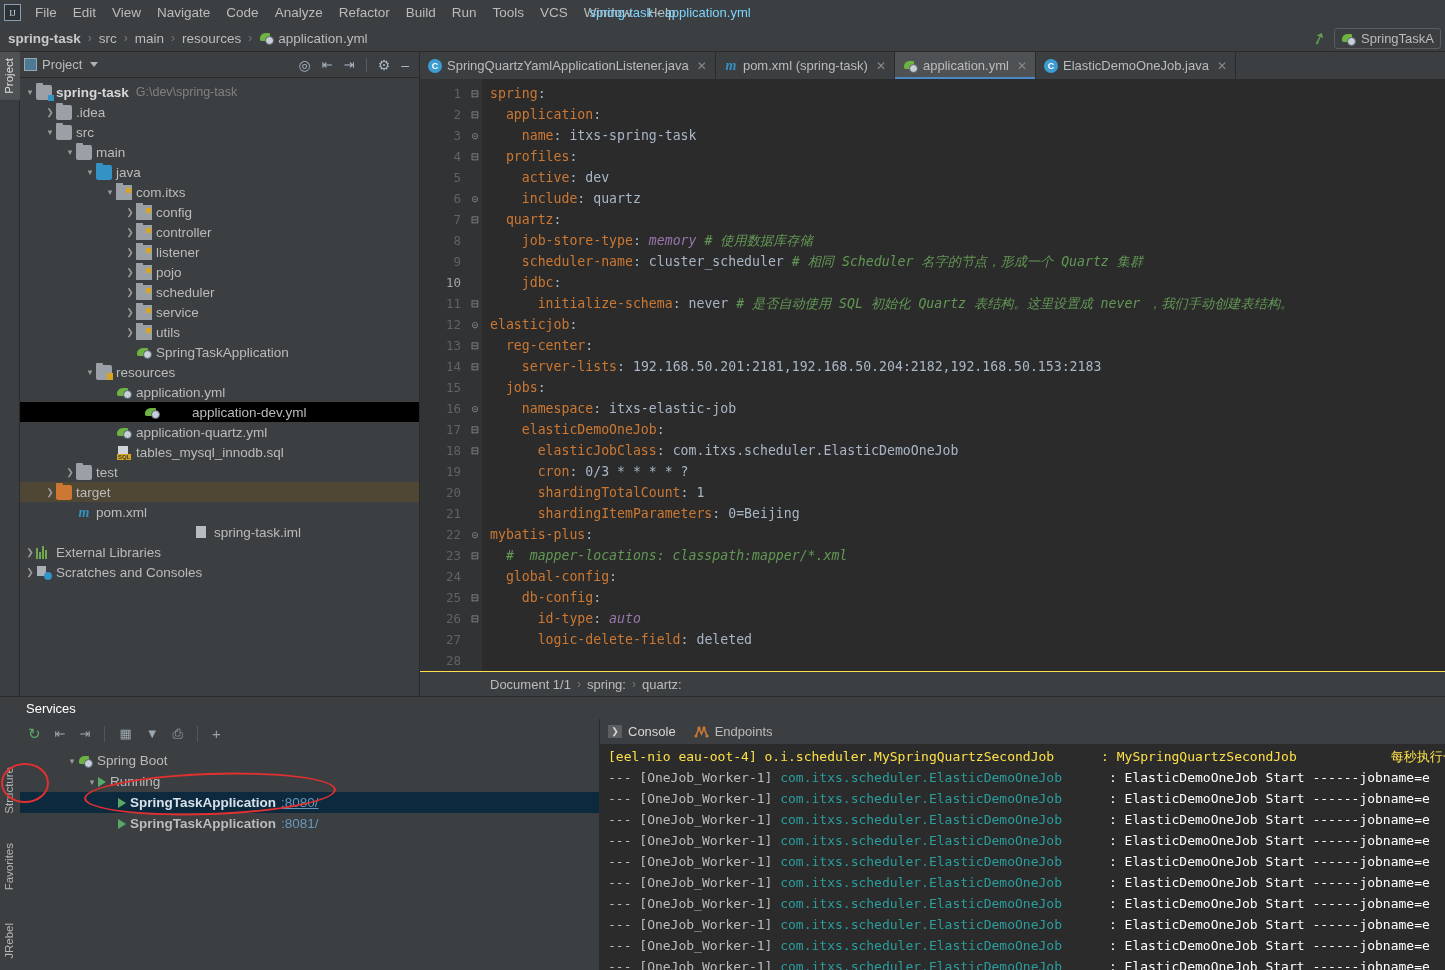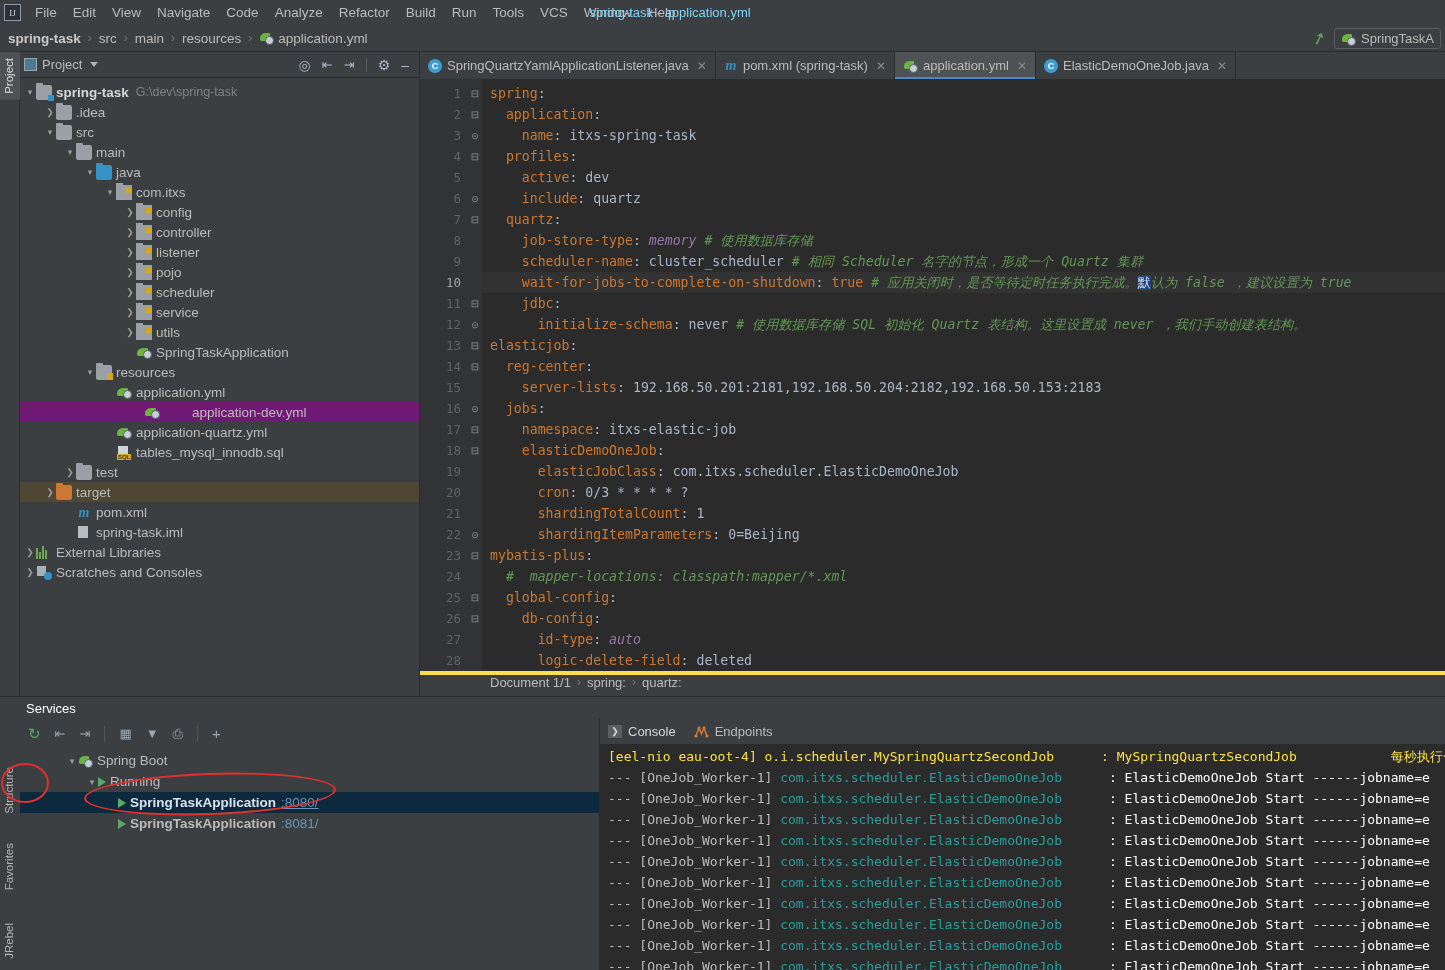--- a/index.html
+++ b/index.html
@@ -45,21 +45,21 @@
     border-bottom:1px solid #2b2b2b; }
   .panel-title{ display:flex; align-items:center; gap:5px; font-size:13px; color:#bbb;}
   .sq-icon{ width:13px;height:13px;border:1.5px solid #9aa7b0;background:#4c7a95;}
   .caret-dn{ width:0;height:0;border-left:4px solid transparent;border-right:4px solid transparent;
     border-top:5px solid #b0b0b0; margin-left:3px;}
   .panel-head-actions{ margin-left:auto; display:flex; align-items:center; gap:11px;
     padding-right:6px; color:#a9b7c6;}
   .tree{ flex:1; overflow:hidden; padding-top:4px; font-size:13.5px;}
   .trow{ height:20px; display:flex; align-items:center; white-space:nowrap;
     padding-left:4px; }
-  .trow.sel{ background:#701a75;gap:28px; }
+  .trow.sel{ background:#000000;gap:28px; }
   .trow.target{ background:#4f4634; }
   .arrow{ width:12px; text-align:center; color:#9a9a9a; font-size:9px; flex:none;}
   .arrow.none{ visibility:hidden;}
   .ico{ width:16px;height:15px; margin-right:4px; flex:none; display:inline-block;
     position:relative;}
   .fld{ background:#9aa0a6; border-radius:1px 2px 2px 2px;}
   .fld::before{content:"";position:absolute;left:0;top:-2px;width:7px;height:3px;
     background:#9aa0a6;border-radius:1px;}
   .fld.blue{ background:#3592c4;}
   .fld.blue::before{ background:#3592c4;}
@@ -121,22 +121,22 @@
   .code{ flex:1; padding-top:4px; font-family:"DejaVu Sans Mono", monospace;
     font-size:13.2px; overflow:hidden; position:relative;}
   .cl{ height:21px; line-height:21px; white-space:pre; padding-left:8px;}
   .cl.cur{ background:#323232; }
   .k{ color:#cc7832; }      
   .v{ color:#a9b6c6; }      
   .cm{ color:#629755; font-style:italic; }
   .en{ color:#9876aa; font-style:italic; }
   .sel{ background:#214283; color:#d8e0ea;}
   .bool{ color:#cc7832;}
-  .status-editor{ height:25px; background:#3c3f41; display:flex; align-items:flex-start;
-    padding-left:70px; font-size:13px; color:#bbb; border-top:4px solid #fde047; flex:none;}
+  .status-editor{ height:25px; background:#3c3f41; display:flex; align-items:center;
+    padding-left:70px; font-size:13px; color:#bbb; border-top:1px solid #fde047; flex:none;}
   .status-editor .crumb-sep{ margin:0 6px;}
 
   
   .services{ height:301px; background:#3c3f41; display:flex; flex-direction:column;
     border-top:1px solid #2b2b2b; position:relative;}
   .svc-title{ height:22px; display:flex; align-items:center; padding-left:26px;
     font-size:13px; color:#ffffff;}
   .svc-body{ flex:1; display:flex; min-height:0;}
   .svc-vstrip{ width:20px; background:#3c3f41; flex:none; position:relative;}
   .svc-left{ width:580px; display:flex; flex-direction:column; flex:none;
@@ -364,21 +364,21 @@
         <div class="trow target" style="padding-left: 24px;">
           <span class="arrow">❯</span>
           <span class="ico fld orange"></span>
           <span class="tlabel">target</span>
         </div>
         <div class="trow" style="padding-left: 44px;">
           <span class="arrow none"></span>
           <span class="ico m-ico">m</span>
           <span class="tlabel">pom.xml</span>
         </div>
-        <div class="trow" style="padding-left: 44px;">
+        <div class="trow" style="padding-left: 44px; justify-content: center;">
           <span class="arrow none"></span>
           <span class="ico iml-ico"></span>
           <span class="tlabel">spring-task.iml</span>
         </div>
         <div class="trow" style="padding-left: 4px;">
           <span class="arrow">❯</span>
           <span class="ico lib-ico">
             <i style="height:11px"></i>
             <i style="height:7px"></i>
             <i style="height:13px"></i>
@@ -481,23 +481,22 @@
       <div class="code" id="code">
           <div class="cl"><span class="k">spring</span><span class="v">:</span></div>
           <div class="cl"><span class="k">  application</span><span class="v">:</span></div>
           <div class="cl"><span class="k">    name</span><span class="v">: </span><span class="v">itxs-spring-task</span></div>
           <div class="cl"><span class="k">  profiles</span><span class="v">:</span></div>
           <div class="cl"><span class="k">    active</span><span class="v">: </span><span class="v">dev</span></div>
           <div class="cl"><span class="k">    include</span><span class="v">: </span><span class="v">quartz</span></div>
           <div class="cl"><span class="k">  quartz</span><span class="v">:</span></div>
           <div class="cl"><span class="k">    job-store-type</span><span class="v">: </span><span class="en">memory</span><span class="v"> </span><span class="cm"># 使用数据库存储</span></div>
           <div class="cl"><span class="k">    scheduler-name</span><span class="v">: </span><span class="v">cluster_scheduler</span><span class="v"> </span><span class="cm"># 相同 Scheduler 名字的节点，形成一个 Quartz 集群</span></div>
-          <div class="cl cur"><span class="k">    wait-for-jobs-to-complete-on-shutdown</span><span class="v">: </span><span class="bool">true</span><span class="v"> </span><span class="cm"># 应用关闭时，是否等待定时任务执行完成。</span><span class="sel">默</span><span class="cm">认为 false ，建议设置为 true</span></div>
           <div class="cl"><span class="k">    jdbc</span><span class="v">:</span></div>
-          <div class="cl"><span class="k">      initialize-schema</span><span class="v">: </span><span class="v">never</span><span class="v"> </span><span class="cm"># 使用数据库存储 SQL 初始化 Quartz 表结构。这里设置成 never ，我们手动创建表结构。</span></div>
+          <div class="cl"><span class="k">      initialize-schema</span><span class="v">: </span><span class="v">never</span><span class="v"> </span><span class="cm"># 是否自动使用 SQL 初始化 Quartz 表结构。这里设置成 never ，我们手动创建表结构。</span></div>
           <div class="cl"><span class="k">elasticjob</span><span class="v">:</span></div>
           <div class="cl"><span class="k">  reg-center</span><span class="v">:</span></div>
           <div class="cl"><span class="k">    server-lists</span><span class="v">: </span><span class="v">192.168.50.201:2181,192.168.50.204:2182,192.168.50.153:2183</span></div>
           <div class="cl"><span class="k">  jobs</span><span class="v">:</span></div>
           <div class="cl"><span class="k">    namespace</span><span class="v">: </span><span class="v">itxs-elastic-job</span></div>
           <div class="cl"><span class="k">    elasticDemoOneJob</span><span class="v">:</span></div>
           <div class="cl"><span class="k">      elasticJobClass</span><span class="v">: </span><span class="v">com.itxs.scheduler.ElasticDemoOneJob</span></div>
           <div class="cl"><span class="k">      cron</span><span class="v">: </span><span class="v">0/3 * * * * ?</span></div>
           <div class="cl"><span class="k">      shardingTotalCount</span><span class="v">: </span><span class="v">1</span></div>
           <div class="cl"><span class="k">      shardingItemParameters</span><span class="v">: </span><span class="v">0=Beijing</span></div>

